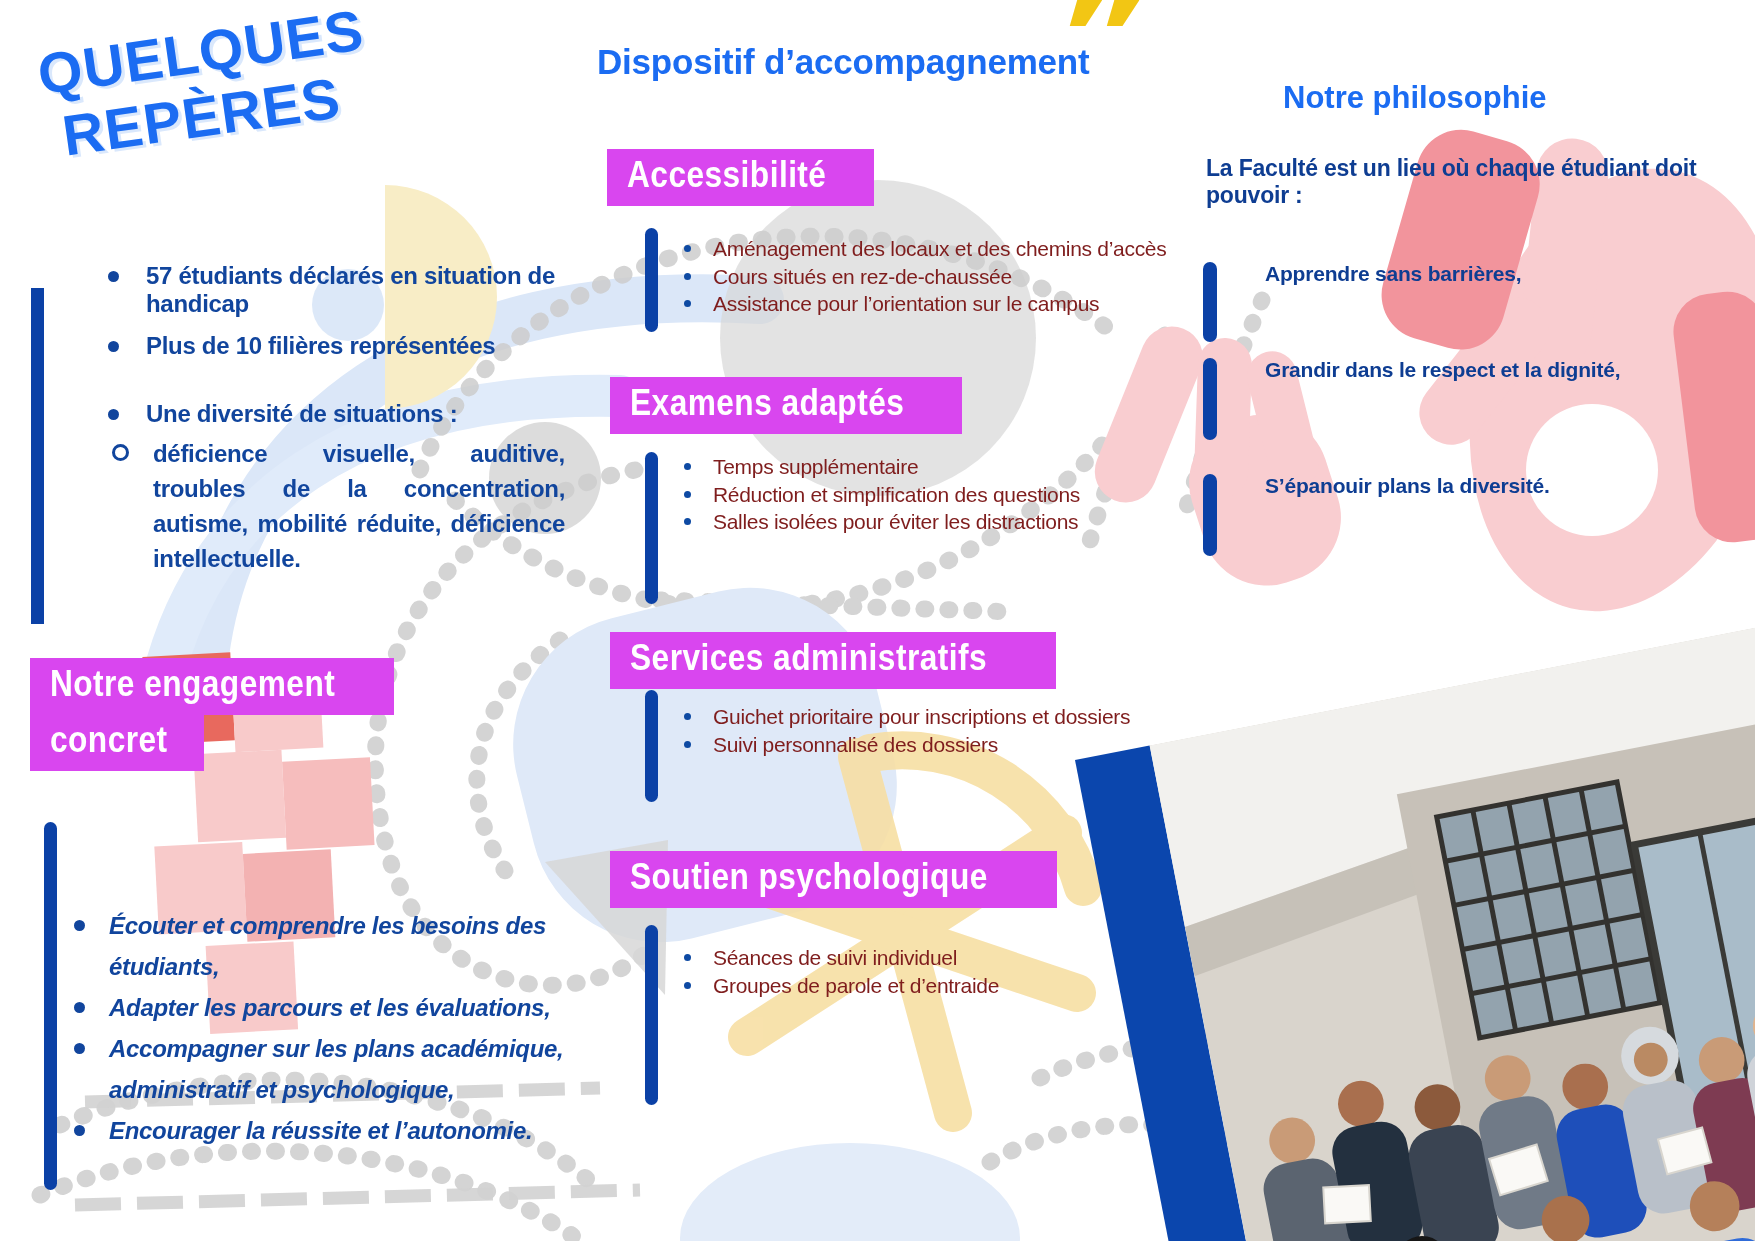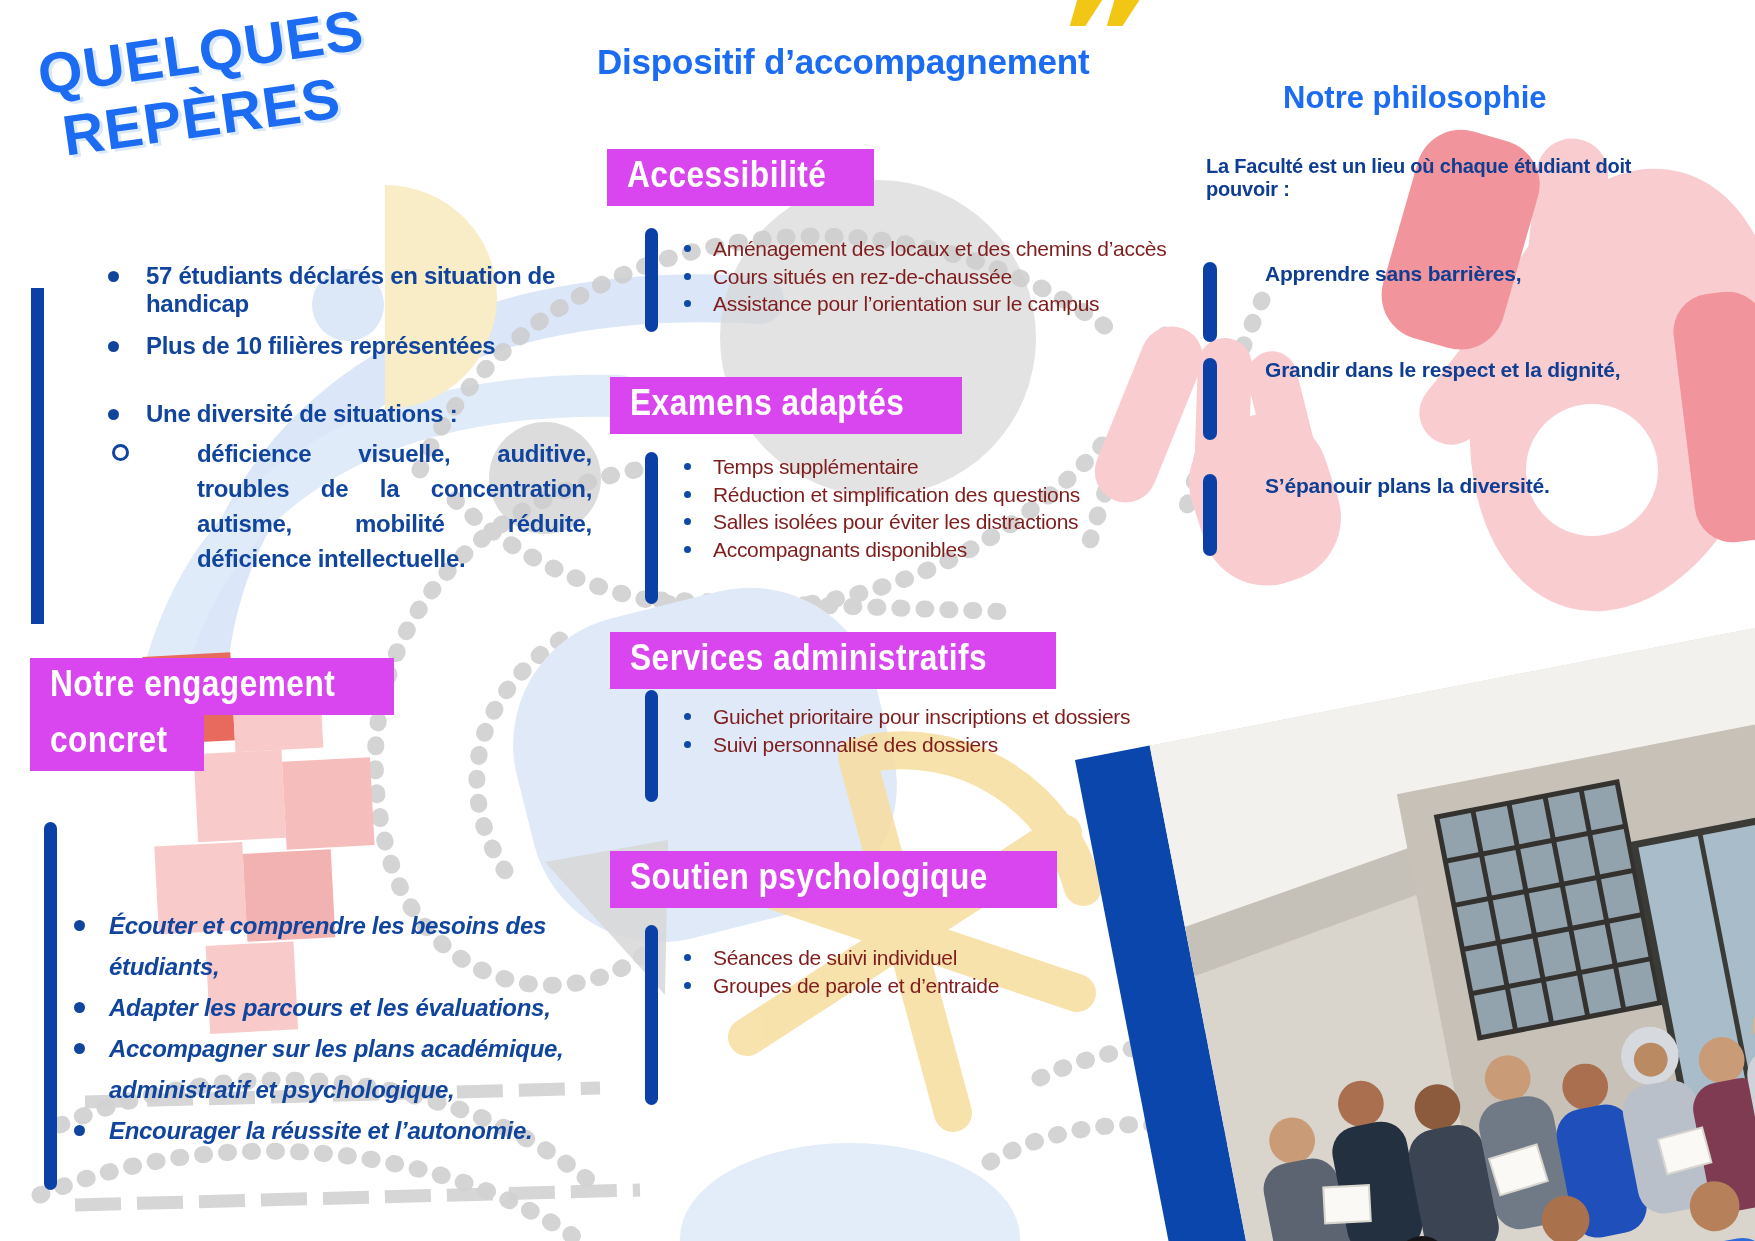--- a/index.html
+++ b/index.html
@@ -23,21 +23,21 @@
   .banner{position:absolute;background:#d946ef;color:#fff;font-weight:700;
           padding:8px 20px 13px;line-height:1;white-space:nowrap;z-index:2;}
   .banner > span{display:inline-block;transform:scaleX(.88);transform-origin:left center;
           font-size:36px;letter-spacing:.5px;}
   .blue-title{color:#1b6cf2;font-weight:800;}
 
   
   .brow{position:absolute;left:108px;display:flex;align-items:flex-start;z-index:2;
         width:500px;color:#11459d;font-weight:700;font-size:24px;letter-spacing:-.3px;}
   .brow .dot{flex:none;width:11px;height:11px;border-radius:50%;background:#11459d;margin:9px 27px 0 0;}
-  .subrow{position:absolute;left:112px;top:436px;display:flex;align-items:flex-start;z-index:2;width:480px;gap:44px;}
+  .subrow{position:absolute;left:112px;top:436px;display:flex;align-items:flex-start;z-index:2;width:480px;}
   .subrow .circ{flex:none;width:11px;height:11px;border:3.5px solid #11459d;border-radius:50%;
         background:transparent;margin:8px 24px 0 0;}
   .subrow p{margin:0;width:412px;color:#11459d;font-weight:700;font-size:24px;line-height:35px;
         text-align:justify;letter-spacing:-.3px;}
 
   .eng-banner1{left:30px;top:658px;}
   .eng-banner2{left:30px;top:714px;}
   .eng-intro{position:absolute;left:95px;top:817px;width:460px;z-index:2;
         color:#11459d;font-weight:700;font-size:25px;line-height:49px;letter-spacing:-.2px;}
   .eng-list{position:absolute;left:72px;top:905px;width:505px;margin:0;padding:0;list-style:none;z-index:2;font-style:italic;}
@@ -52,21 +52,21 @@
         font-family:"DejaVu Sans",sans-serif;font-weight:700;font-size:150px;line-height:1;}
   .sec-list{position:absolute;width:530px;margin:0;padding:0;list-style:none;z-index:2;}
   .sec-list li{position:relative;padding-left:31px;color:#7f1d1d;font-weight:400;
         font-size:21px;line-height:27.5px;letter-spacing:-.3px;white-space:nowrap;}
   .sec-list li::before{content:"";position:absolute;left:2px;top:10px;width:7px;height:7px;
         border-radius:50%;background:#0e4aa3;}
 
   
   .ptitle{position:absolute;left:1283px;top:80px;z-index:2;font-size:31px;}
   .pintro{position:absolute;left:1206px;top:155px;width:500px;z-index:2;
-        color:#0e3d92;font-weight:700;font-size:20px;letter-spacing:-.2px;}
+        color:#0e3d92;font-weight:700;font-size:23px;letter-spacing:-.2px;}
   .value{position:absolute;left:1203px;display:flex;align-items:flex-start;gap:48px;z-index:2;}
   .value .bar{flex:none;width:14px;border-radius:8px;background:#0b41a6;}
   .value .txt{color:#0e3d92;font-weight:700;font-size:21px;letter-spacing:-.2px;white-space:nowrap;}
 
   
   .photo-wrap{position:absolute;left:1075px;top:760px;width:950px;height:800px;z-index:1;
         transform:rotate(-11deg);transform-origin:0 0;display:flex;}
   .photo-stripe{flex:none;width:76px;height:100%;background:#0b46ad;}
   .photo{flex:1;height:100%;}
 </style>
@@ -301,21 +301,20 @@
   </ul>
 
   <div class="banner" style="left:610px;top:377px;">
     <span>Examens adaptés</span>
   </div>
   <div class="vbar round" style="left:645px;top:452px;height:152px;"></div>
   <ul class="sec-list" style="left:682px;top:453px;">
     <li>Temps supplémentaire</li>
     <li>Réduction et simplification des questions</li>
     <li>Salles isolées pour éviter les distractions</li>
-    <li>Accompagnants disponibles</li>
   </ul>
 
   <div class="banner" style="left:610px;top:611px;margin-top:21px;">
     <span>Services administratifs</span>
   </div>
   <div class="vbar round" style="left:645px;top:690px;height:112px;"></div>
   <ul class="sec-list" style="left:682px;top:703px;">
     <li>Guichet prioritaire pour inscriptions et dossiers</li>
     <li>Suivi personnalisé des dossiers</li>
   </ul>

